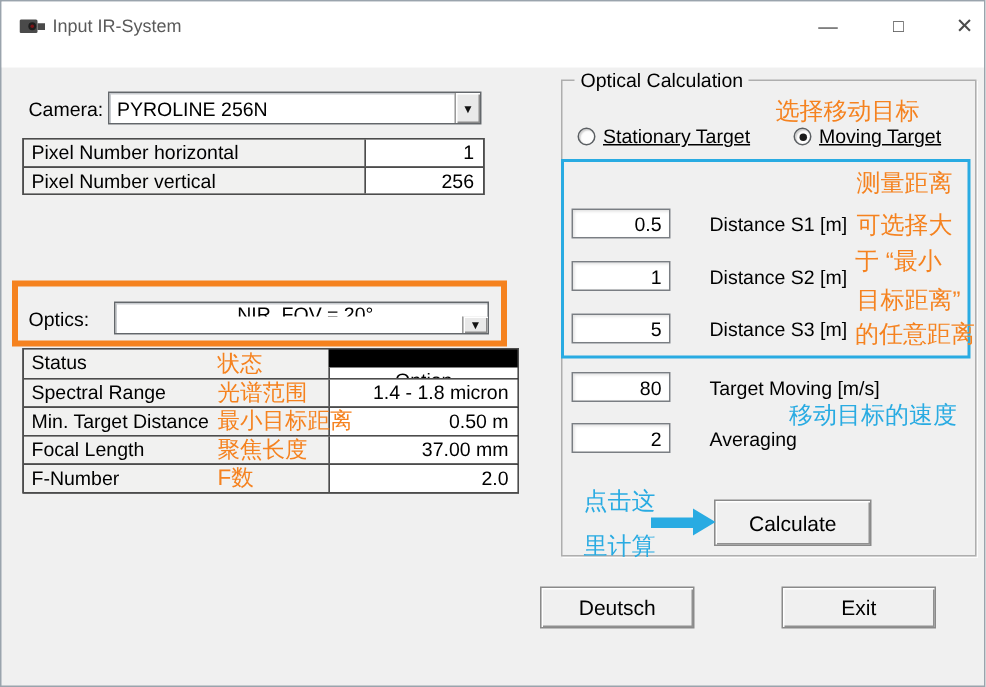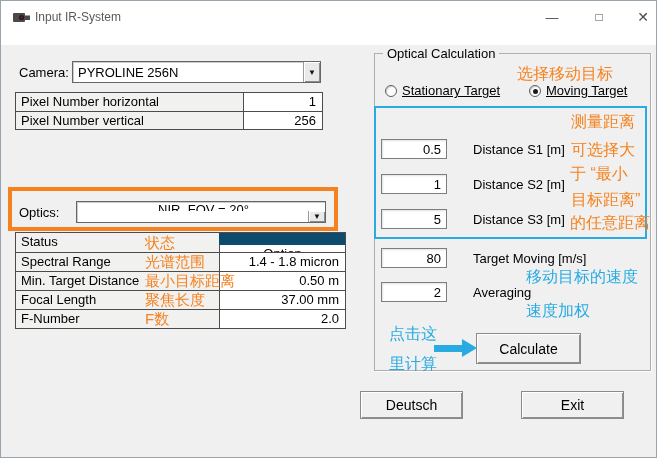--- a/index.html
+++ b/index.html
@@ -27,21 +27,21 @@
     font-size:13px; padding-left:5px; box-shadow:inset 1px 1px 0 #c9ccd0;
   }
   .dd-value { white-space:nowrap; overflow:hidden; }
   .dd-btn {
     margin-left:auto; width:17px; height:100%;
     background:#e9e9e9; display:flex; align-items:center; justify-content:center;
     border-left:1px solid #9a9a9a;
     box-shadow:inset 1px 1px 0 #ffffff, inset -1px -1px 0 #8b8b8b;
     font-size:8px; color:#111;
   }
-  .tbl { position:absolute; border:1px solid #4c4c4c; background:#0c4a6e; }
+  .tbl { position:absolute; border:1px solid #4c4c4c; background:#000000; }
   .trow { position:relative; display:flex; border-top:1px solid #4c4c4c; }
   .trow:first-child { border-top:none; }
   .tcell-l { background:#f1f1f0; font-size:13px; padding:1px 0 0 5px; white-space:nowrap; }
   .tcell-v { flex:1; background:#fff; font-size:13px; text-align:right; padding:1px 6px 0 0; border-left:1px solid #4c4c4c; white-space:nowrap; }
   .pixel-tbl .trow { height:18px; }
   .pixel-tbl .tcell-l { width:227px; }
   .status-tbl .trow { height:19px; }
   .status-tbl .tcell-l { width:203px; }
   .status-tbl .trow:first-child .tcell-v { text-align:center; padding-right:0;margin-top:12px; }
   .cn-ov { position:absolute; left:129px; top:50%; transform:translateY(-50%); font-size:15px; color:#F5821F; white-space:nowrap; z-index:3; }
@@ -176,21 +176,20 @@
   <input class="field" style="left: 380px; top: 208px;" value="5">
   <span class="lab" style="left:472px; top:211px;">Distance S3 [m]</span>
   <span class="cn-orange" style="left:569px; top:212px;">的任意距离</span>
 
   <input class="field" style="left: 380px; top: 247px;" value="80">
   <span class="lab" style="left:472px; top:250px;">Target Moving [m/s]</span>
   <span class="cn-blue" style="left:525px; top:266px;">移动目标的速度</span>
 
   <input class="field" style="left: 380px; top: 281px;" value="2">
   <span class="lab" style="left:472px; top:284px;">Averaging</span>
-  <span class="cn-blue" style="left:525px; top:300px;">速度加权</span>
 
   <span class="cn-blue" style="left:388px; top:323px;">点击这</span>
   <span class="cn-blue" style="left:388px; top:353px;">里计算</span>
   <div class="arrow-shaft"></div>
   <div class="arrow-head"></div>
 
   <button class="btn3d" style="left:475px; top:332px; width:105px; height:31px;">Calculate</button>
 
   <button class="btn3d" style="left:359px; top:390px; width:103px; height:28px;">Deutsch</button>
   <button class="btn3d" style="left:520px; top:390px; width:103px; height:28px;">Exit</button>

